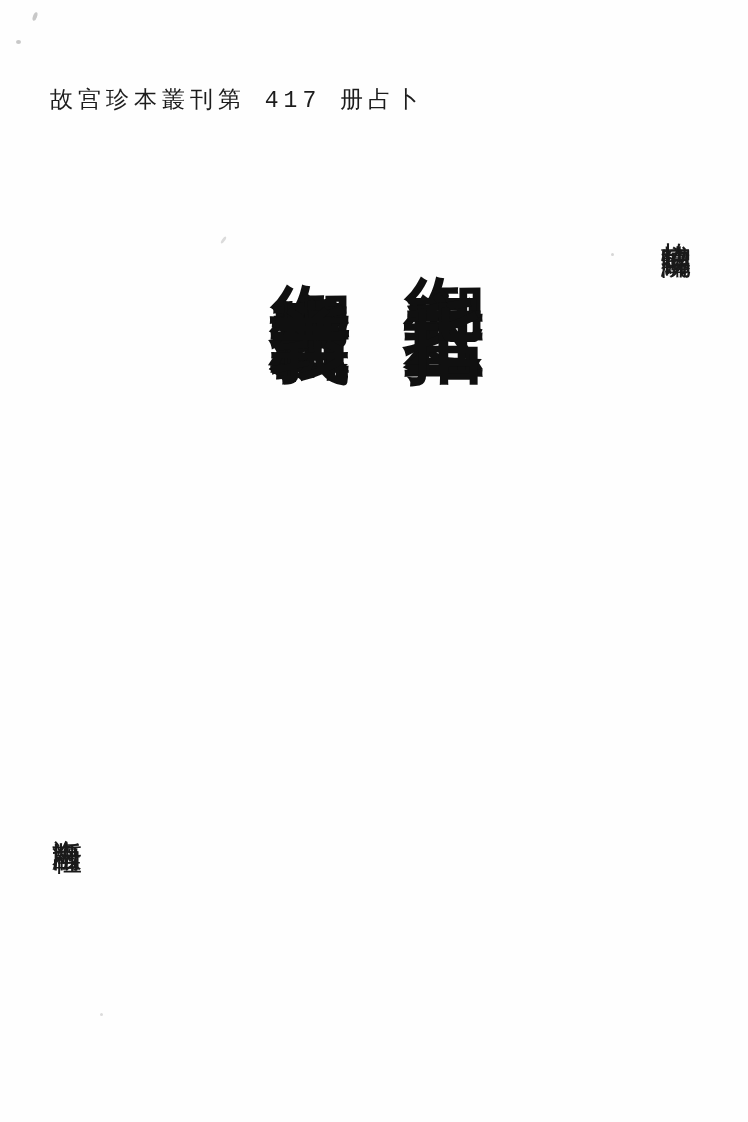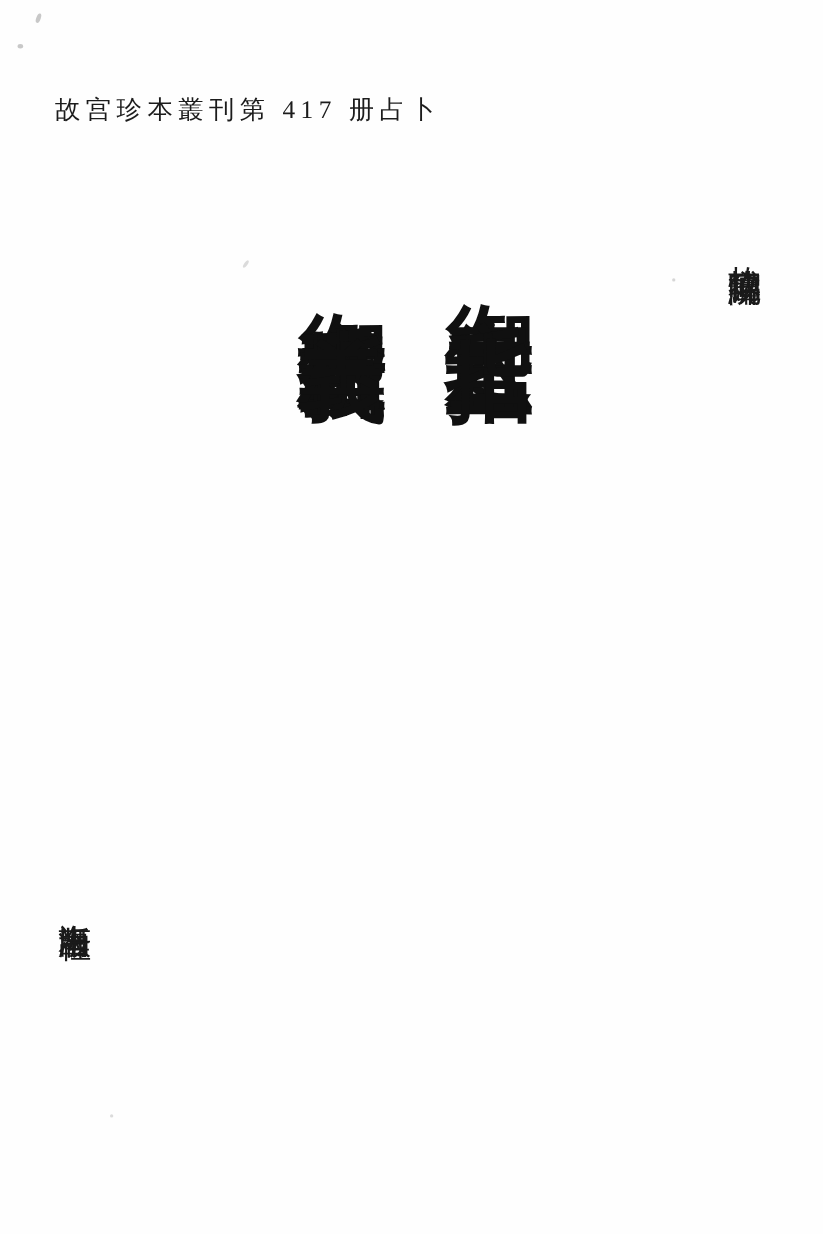--- a/index.html
+++ b/index.html
@@ -19,20 +19,21 @@
   
   .series-header {
     position: absolute;
     left: 50px;
     top: 84px;
     font-size: 23px;
     letter-spacing: 5px;
     white-space: nowrap;
     color: #1c1c1c;
     font-weight: 400;
+    font-family: Liberation Mono, monospace;
   }
   
   .vtext {
     position: absolute;
     writing-mode: vertical-rl;
     text-orientation: upright;
     white-space: nowrap;
   }
   
   .title {

